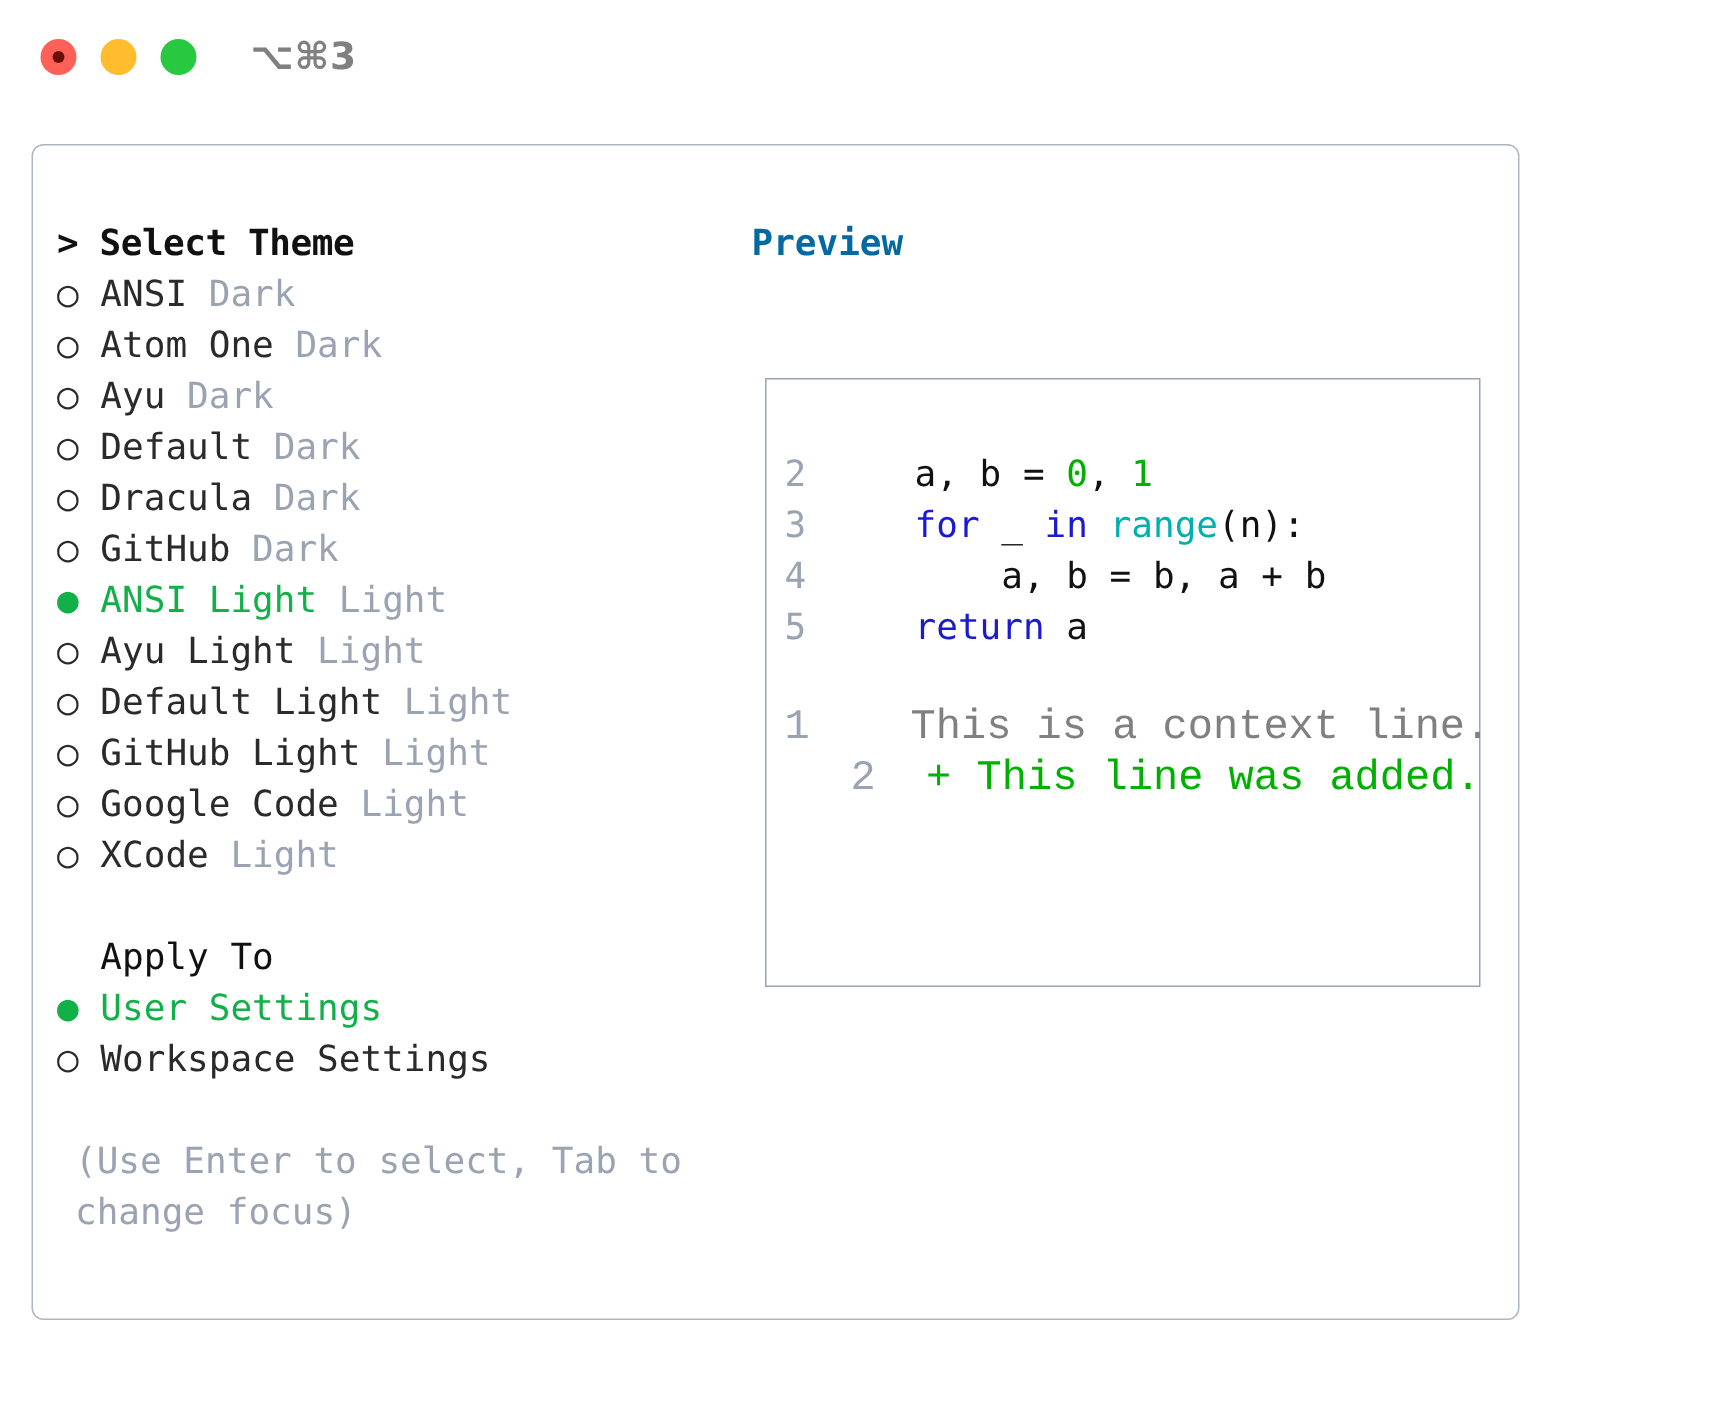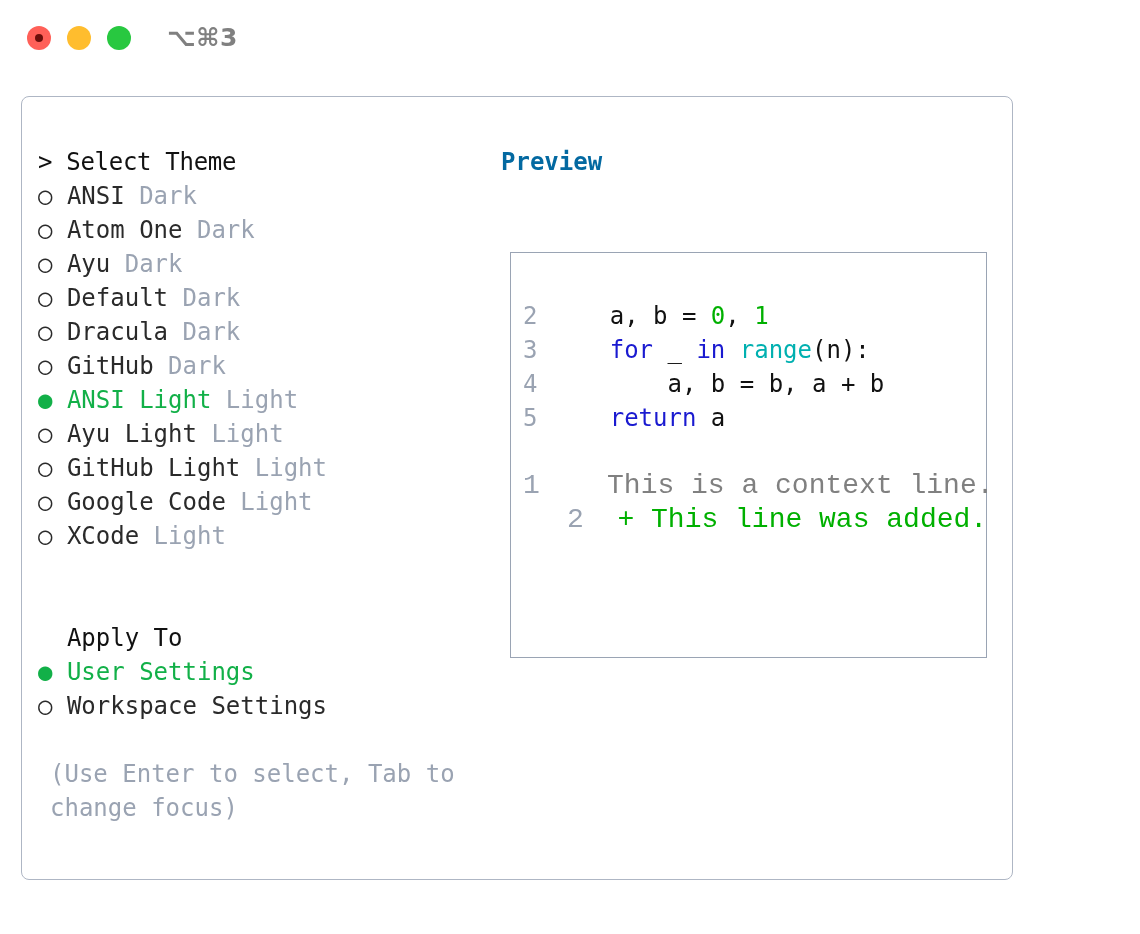--- a/index.html
+++ b/index.html
@@ -92,21 +92,21 @@
     width: 440px;
   }
   .mono-line {
     font-family: "DejaVu Sans Mono", "Liberation Mono", monospace;
     font-size: 24px;
     line-height: 34px;
     white-space: pre;
     color: #2a2a2a;
   }
   #theme-heading {
-    font-weight: normal;
+    font-weight: bold;
     color: #111111;
     letter-spacing: -0.3px;
   }
   .theme-row {
     display: block;
     white-space: pre;
   }
   .marker {
     color: #2a2a2a;
   }
@@ -224,20 +224,21 @@
       <div class="mono-line" id="theme-heading">&gt; Select Theme</div>
       <div id="theme-items">
           <div class="mono-line theme-row"><span class="marker">○</span><span> </span><span class="theme-name">ANSI</span><span> </span><span class="theme-variant">Dark</span></div>
           <div class="mono-line theme-row"><span class="marker">○</span><span> </span><span class="theme-name">Atom One</span><span> </span><span class="theme-variant">Dark</span></div>
           <div class="mono-line theme-row"><span class="marker">○</span><span> </span><span class="theme-name">Ayu</span><span> </span><span class="theme-variant">Dark</span></div>
           <div class="mono-line theme-row"><span class="marker">○</span><span> </span><span class="theme-name">Default</span><span> </span><span class="theme-variant">Dark</span></div>
           <div class="mono-line theme-row"><span class="marker">○</span><span> </span><span class="theme-name">Dracula</span><span> </span><span class="theme-variant">Dark</span></div>
           <div class="mono-line theme-row"><span class="marker">○</span><span> </span><span class="theme-name">GitHub</span><span> </span><span class="theme-variant">Dark</span></div>
           <div class="mono-line theme-row selected"><span class="marker">●</span><span> </span><span class="theme-name">ANSI Light</span><span> </span><span class="theme-variant">Light</span></div>
           <div class="mono-line theme-row"><span class="marker">○</span><span> </span><span class="theme-name">Ayu Light</span><span> </span><span class="theme-variant">Light</span></div>
+          <div class="mono-line theme-row"><span class="marker">○</span><span> </span><span class="theme-name">Default Light</span><span> </span><span class="theme-variant">Light</span></div>
           <div class="mono-line theme-row"><span class="marker">○</span><span> </span><span class="theme-name">GitHub Light</span><span> </span><span class="theme-variant">Light</span></div>
           <div class="mono-line theme-row"><span class="marker">○</span><span> </span><span class="theme-name">Google Code</span><span> </span><span class="theme-variant">Light</span></div>
           <div class="mono-line theme-row"><span class="marker">○</span><span> </span><span class="theme-name">XCode</span><span> </span><span class="theme-variant">Light</span></div>
         </div>
     </div>
 
     <div id="apply-section">
       <div class="mono-line" id="apply-heading">  Apply To</div>
       <div id="apply-items">
           <div class="mono-line apply-row selected"><span class="marker">●</span><span> </span><span class="apply-label">User Settings</span></div>

